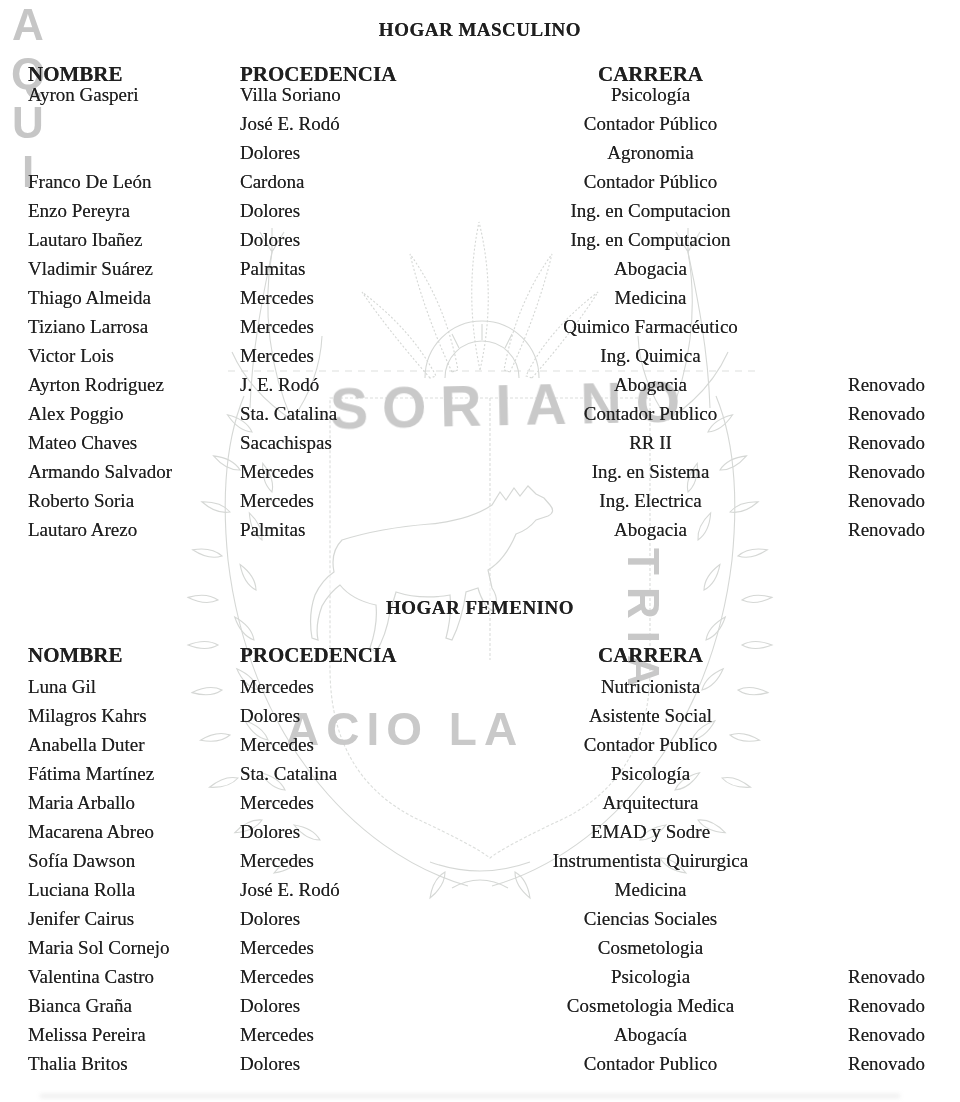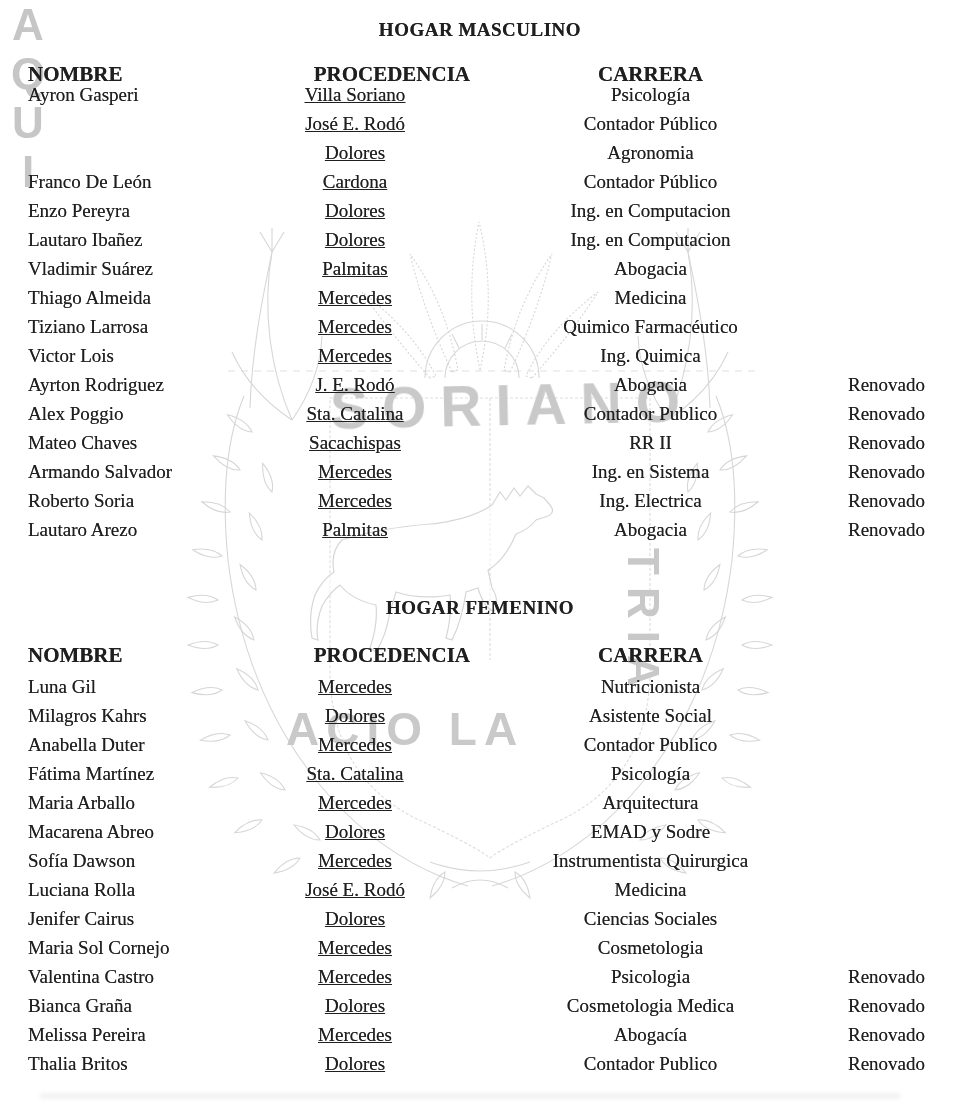--- a/index.html
+++ b/index.html
@@ -24,30 +24,30 @@
              font-size:19px;line-height:32px;letter-spacing:.5px;z-index:2;
              text-shadow:0 0 .6px rgba(20,20,20,.75);}
   .t-masc{top:14px;}
   .t-fem{top:592px;}
   .hdr-row{position:absolute;left:0;width:960px;height:30px;line-height:30px;font-weight:bold;
            font-size:21px;z-index:2;text-shadow:0 0 .6px rgba(20,20,20,.75);}
   .h-masc{top:59px;}
   .h-fem{top:640px;}
   .hdr-row span{position:absolute;top:0;height:30px;}
   .h-name{left:28px;width:230px;text-align:left;}
-  .h-proc{left:240px;width:230px;text-align:right;}
+  .h-proc{left:240px;width:230px;text-align:left;}
   .h-carr{left:488px;width:325px;text-align:center;}
   .rows{position:absolute;left:0;width:960px;z-index:2;}
   .r-masc{top:80px;}
   .r-fem{top:672px;}
   .row{position:relative;height:29px;}
   .cell{position:absolute;top:0;height:29px;line-height:29px;font-size:19px;
         text-shadow:0 0 .6px rgba(25,25,25,.7);}
   .c-name{left:28px;width:230px;text-align:left;}
-  .c-proc{left:240px;width:230px;text-align:center;text-decoration:underline;}
+  .c-proc{left:240px;width:230px;}
   .c-carr{left:488px;width:325px;text-align:center;}
   .c-stat{left:848px;width:110px;text-align:left;}
 </style>
 </head>
 <body>
 
 <div class="page">
 
   <svg class="wm-svg" width="960" height="1102" viewBox="0 0 960 1102">
     <defs>

